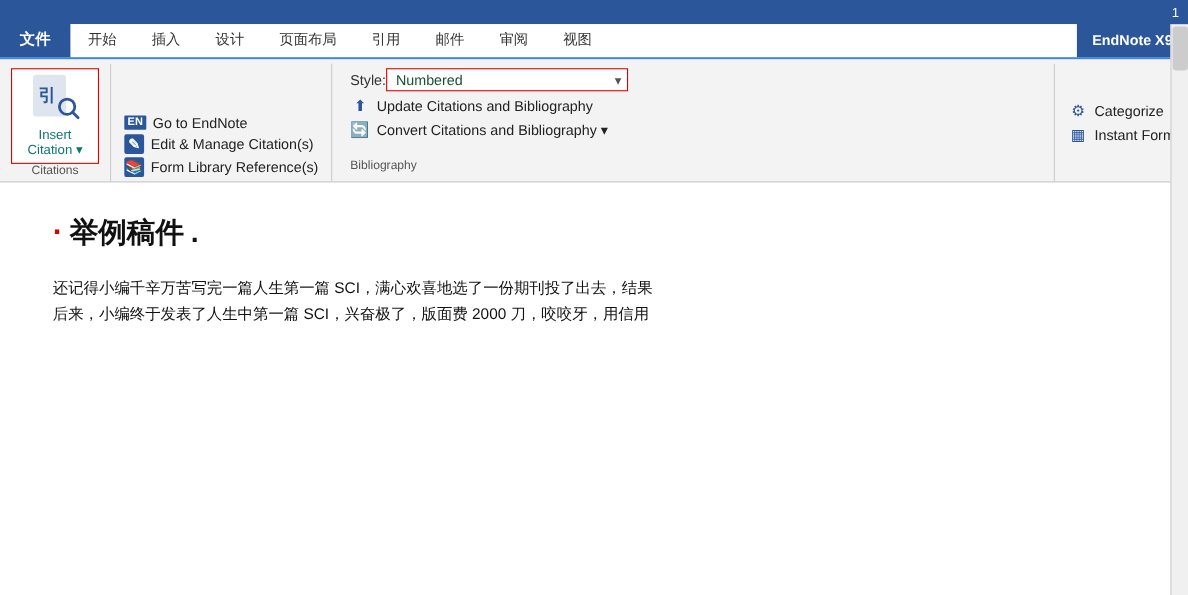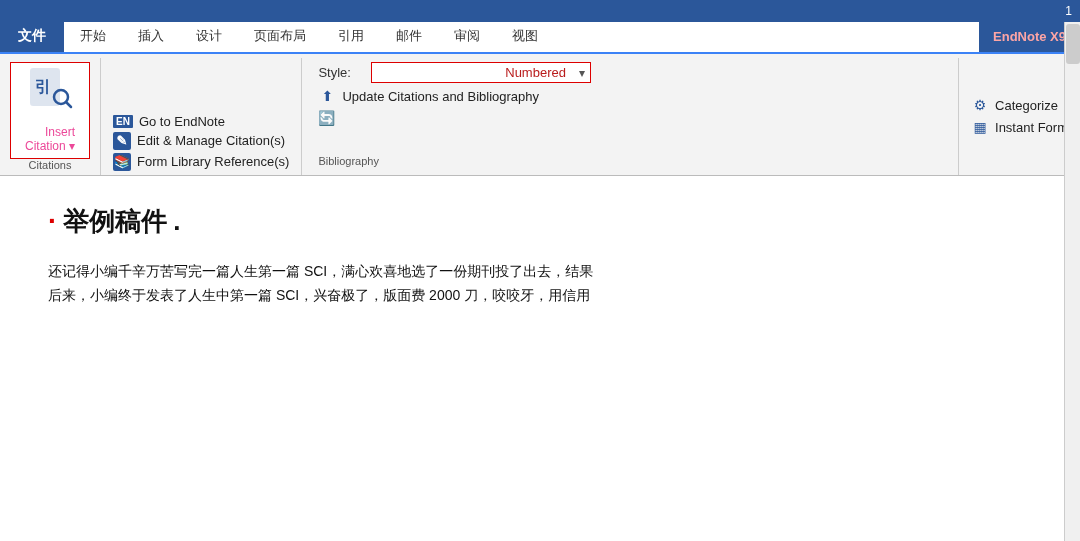--- a/index.html
+++ b/index.html
@@ -47,21 +47,21 @@
     }
     .ribbon-tab.file-tab {
       background: #2b579a;
       color: #fff;
       padding: 6px 18px;
       font-weight: 600;
       font-size: 14px;
     }
     .ribbon-tab.endnote-tab {
       background: #2b579a;
-      color: #fca5a5;
+      color: #ffffff;
       font-weight: 600;
       margin-left: auto;
       padding: 6px 14px;
     }
 
     
     .ribbon-body {
       background: #f3f3f3;
       border-bottom: 1px solid #bbb;
       display: flex;
@@ -92,23 +92,23 @@
       flex-direction: column;
       align-items: center;
       cursor: pointer;
       border: 1.5px solid #d00;
       background: #fff;
       padding: 4px 8px;
       min-width: 80px;
     }
     .insert-citation-label {
       font-size: 12px;
-      color: #ec4899;
-      margin-top: 10px;
-      text-align: right;
+      color: #0f766e;
+      margin-top: 0;
+      text-align: center;
       line-height: 1.2;
     }
 
     
     .citations-group {
       display: flex;
       flex-direction: column;
       justify-content: flex-end;
       padding: 4px 12px;
       border-right: 1px solid #ccc;
@@ -150,39 +150,38 @@
       flex-direction: column;
       justify-content: center;
       padding: 4px 16px;
       border-right: 1px solid #ccc;
       gap: 4px;
       flex: 1;
     }
     .bibliography-style-row {
       display: flex;
       align-items: center;
-      gap: 20px;
+      gap: 0;
       font-size: 13px;
     }
     .style-label {
       color: #333;
       font-size: 13px;
       font-weight: 500;
     }
     .style-select {
       border: 1.5px solid #d00;
       background: #fff;
       font-size: 13px;
       padding: 2px 24px 2px 8px;
       min-width: 220px;
       appearance: none;
       position: relative;
       cursor: pointer;
-      color: #b91c1c;
-      text-align: right;
+      color: #14532d;
     }
     .style-select-wrapper {
       position: relative;
       display: inline-block;
     }
     .style-select-wrapper::after {
       content: '▾';
       position: absolute;
       right: 6px;
       top: 50%;
@@ -372,20 +371,21 @@
             <option>APA</option>
           </select>
         </div>
       </div>
       <div class="bib-item">
         <span class="bib-icon">⬆</span>
         <span>Update Citations and Bibliography</span>
       </div>
       <div class="bib-item">
         <span class="bib-icon">🔄</span>
+        <span>Convert Citations and Bibliography ▾</span>
       </div>
       <div class="ribbon-section-label" style="margin-top:auto;padding-top:2px;">Bibliography</div>
     </div>
 
     <div class="extra-group">
       <div class="extra-item">
         <span class="extra-icon">⚙</span>
         <span>Categorize</span>
       </div>
       <div class="extra-item">

